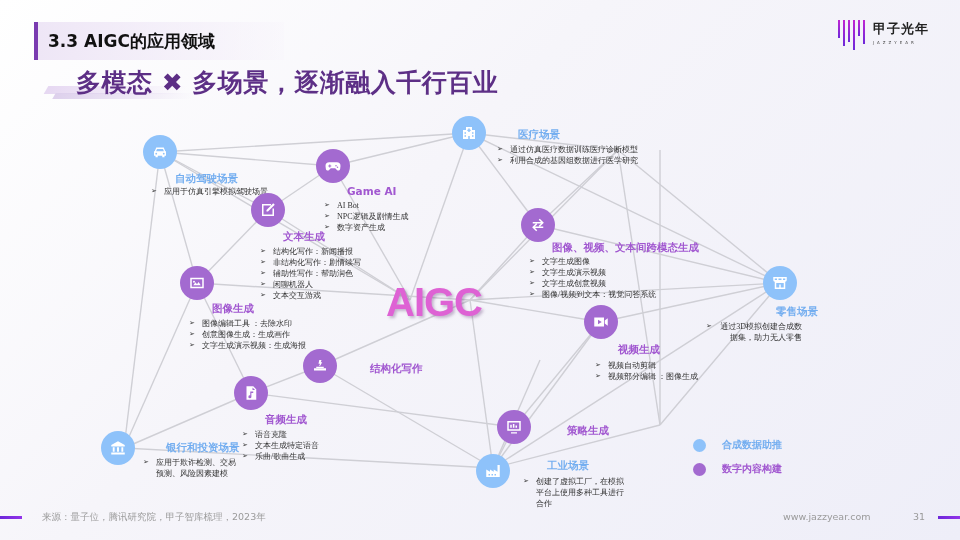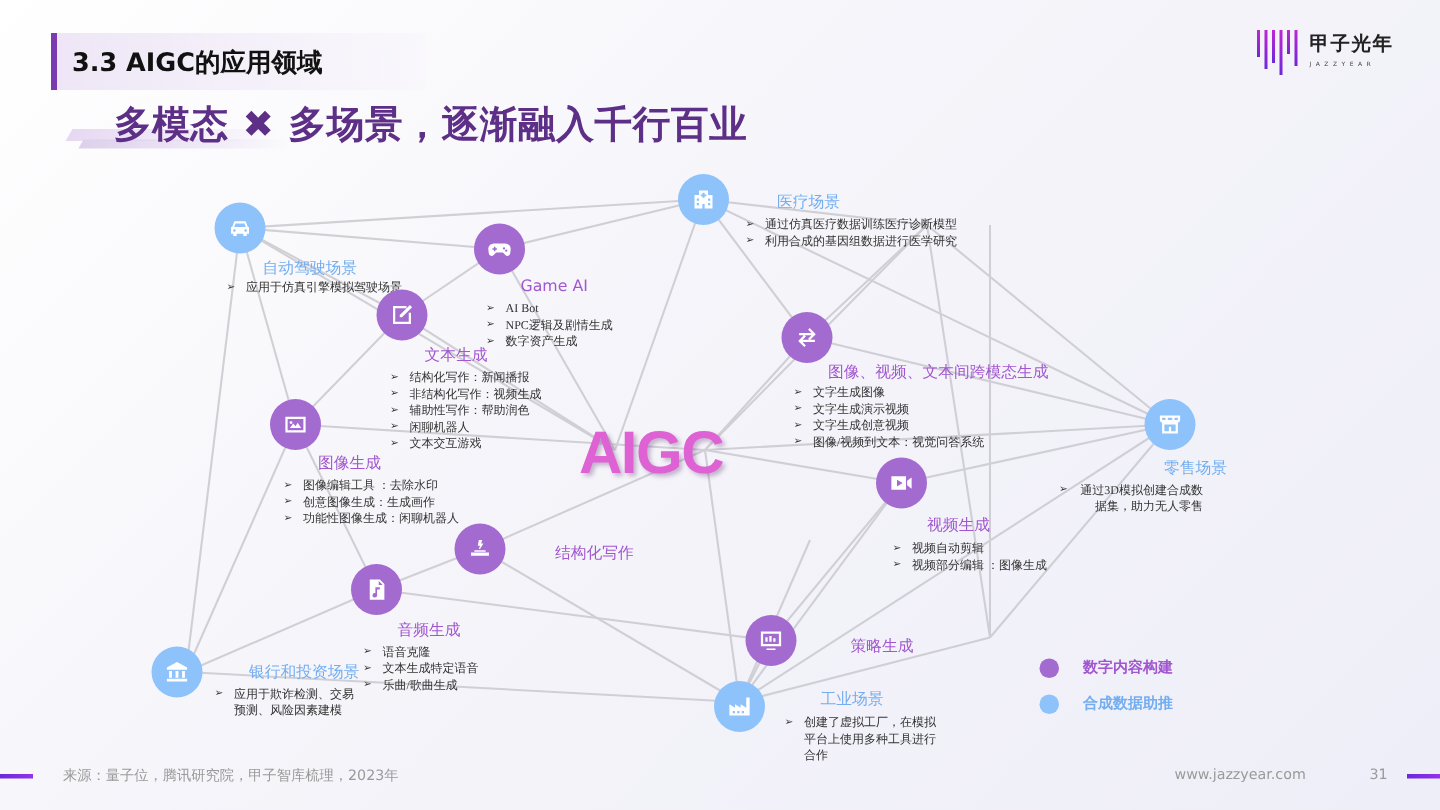--- a/index.html
+++ b/index.html
@@ -42,21 +42,21 @@
 
   .node {
     position:absolute; width:34px; height:34px; border-radius:50%;
     display:flex; align-items:center; justify-content:center;
     color:#fff;
   }
   .node.purple { background:#a36ad0; }
   .node.blue { background:#8ec2fa; }
   .node svg { width:18px; height:18px; }
 
-  .ntitle { position:absolute; font-size:10.5px; font-weight:normal; white-space:nowrap;padding-left:24px; }
+  .ntitle { position:absolute; font-size:10.5px; font-weight:bold; white-space:nowrap;padding-left:24px; }
   .ntitle.purple { color:#a157d0; }
   .ntitle.blue { color:#74aef0; }
   ul.bl { position:absolute; list-style:none; font-size:8px; color:#333; line-height:11px; }
   ul.bl li { position:relative; padding-left:13px;font-family:Liberation Serif, serif; }
   ul.bl li::before { content:"➢"; position:absolute; left:0; top:0; font-size:7px; color:#333; }
 
   .aigc {
     position:absolute; left:386px; top:280px; font-size:40px; font-weight:bold;
     color:#de62d4; font-family:"Liberation Sans", sans-serif;
     text-shadow: 2px 2px 3px rgba(100,60,120,0.35);
@@ -181,21 +181,21 @@
 </ul>
 
 <div class="node purple" style="left:251px;top:193px">
   <svg viewBox="0 0 24 24" fill="#fff">
       <path d="M4 4h12v2H6v12h12v-8h2v10H4V4zm15-1l2 2-9 9H10v-2l9-9z"></path>
     </svg>
 </div>
 <div class="ntitle purple" style="left:259px;top:230px">文本生成</div>
 <ul class="bl" style="left:260px;top:246px;width:112px">
   <li>结构化写作：新闻播报</li>
-  <li>非结构化写作：视频生成</li>
+  <li>非结构化写作：剧情续写</li>
   <li>辅助性写作：帮助润色</li>
   <li>闲聊机器人</li>
   <li>文本交互游戏</li>
 </ul>
 
 <div class="node purple" style="left:521px;top:208px">
   <svg viewBox="0 0 24 24" fill="#fff">
       <path d="M5 8h11l-3-3 1.4-1.4L19.8 9l-5.4 5.4L13 13l3-3H5V8zm14 8H8l3 3-1.4 1.4L4.2 15l5.4-5.4L11 11l-3 3h11v2z"></path>
     </svg>
 </div>
@@ -209,21 +209,21 @@
 
 <div class="node purple" style="left:180px;top:266px">
   <svg viewBox="0 0 24 24" fill="#fff">
       <path d="M3 5h18v14H3V5zm2 2v10h14V7H5zm2 8l3-4 2 2.5 2-3 3 4.5H7zm1-6a1.3 1.3 0 110 2.6A1.3 1.3 0 018 9z"></path>
     </svg>
 </div>
 <div class="ntitle purple" style="left:188px;top:302px">图像生成</div>
 <ul class="bl" style="left:189px;top:318px;width:150px">
   <li>图像编辑工具 ：去除水印</li>
   <li>创意图像生成：生成画作</li>
-  <li>功能性图像生成：闲聊机器人</li>
+  <li>文字生成演示视频：生成海报</li>
 </ul>
 
 <div class="node blue" style="left:763px;top:266px">
   <svg viewBox="0 0 24 24" fill="#fff">
       <path d="M3 4h18v4a2.5 2.5 0 01-2 2.4V20H5v-9.6A2.5 2.5 0 013 8V4zm2 2v2h3V6H5zm5 0v2h4V6h-4zm6 0v2h3V6h-3zM7 12v6h4v-4h2v4h4v-6H7z"></path>
     </svg>
 </div>
 <div class="ntitle blue" style="left:752px;top:305px">零售场景</div>
 <ul class="bl" style="left:706px;top:321px;width:96px;text-align:right">
   <li>通过3D模拟创建合成数据集，助力无人零售</li>
@@ -281,26 +281,26 @@
       <path d="M3 20V10l5 3V10l5 3V10l5 3V4h3v16H3zm3-4v2h2v-2H6zm4 0v2h2v-2h-2zm4 0v2h2v-2h-2z"></path>
     </svg>
 </div>
 <div class="ntitle blue" style="left:523px;top:459px">工业场景</div>
 <ul class="bl" style="left:523px;top:476px;width:108px">
   <li>创建了虚拟工厂，在模拟平台上使用多种工具进行合作</li>
 </ul>
 
 <div class="legend">
   <div class="legend-row">
+    <span class="legend-dot" style="background:#8ec2fa"></span>
+    <span class="legend-label" style="color:#74aef0">合成数据助推</span>
+  </div>
+  <div class="legend-row">
     <span class="legend-dot" style="background:#a36ad0"></span>
     <span class="legend-label" style="color:#a157d0">数字内容构建</span>
-  </div>
-  <div class="legend-row">
-    <span class="legend-dot" style="background:#8ec2fa"></span>
-    <span class="legend-label" style="color:#74aef0">合成数据助推</span>
   </div>
 </div>
 
 <div class="footer-bar-left"></div>
 <div class="footer-src">来源：量子位，腾讯研究院，甲子智库梳理，2023年</div>
 <div class="footer-url">www.jazzyear.com</div>
 <div class="footer-page">31</div>
 <div class="footer-bar-right"></div>
 
 </body></html>

